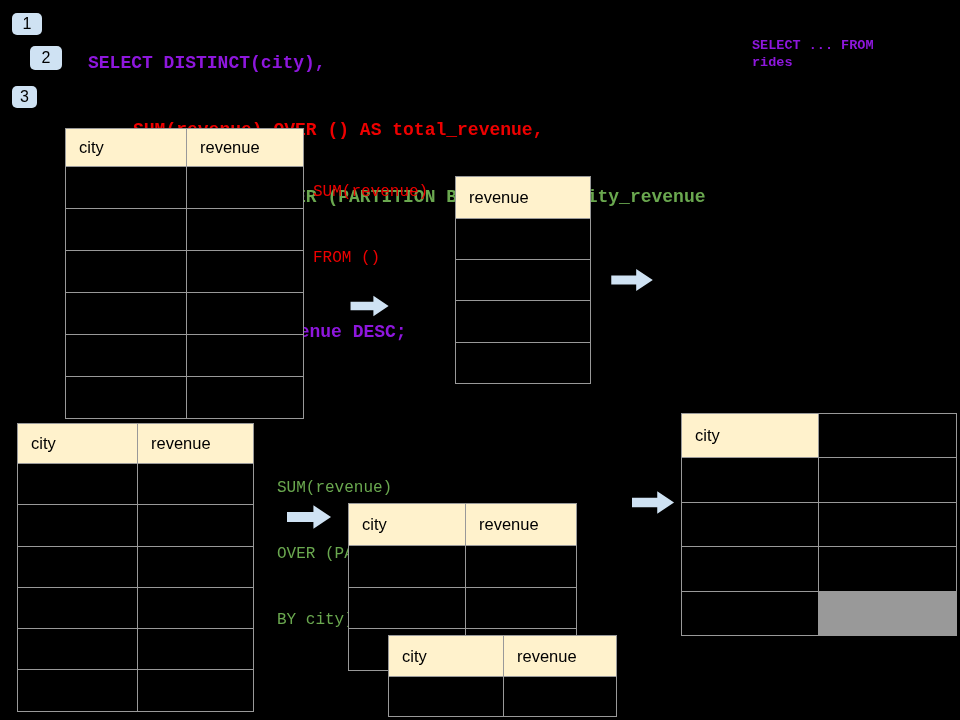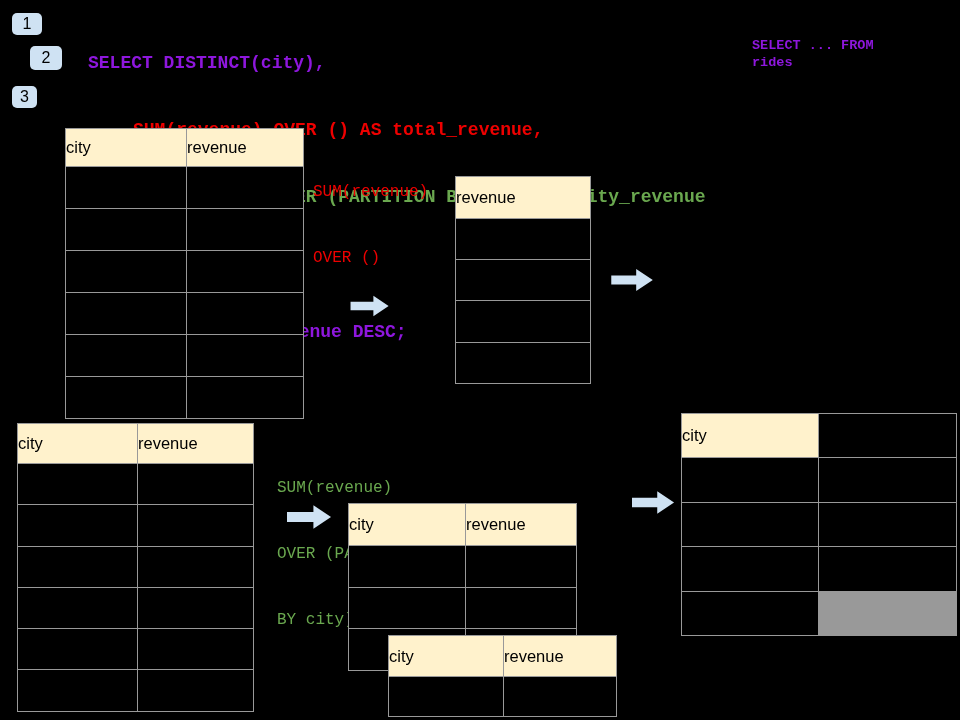--- a/index.html
+++ b/index.html
@@ -17,21 +17,21 @@
   .ind0{padding-left:0;} .ind1{padding-left:45px;} .ind2{padding-left:45px;}
   .ind3{padding-left:19px;} .ind4{padding-left:27px;}
   
   .badge{position:absolute;background:#cfe2f3;color:#000;border-radius:5px;
          display:flex;align-items:center;justify-content:center;
          font-size:16px;font-family:"Liberation Sans",sans-serif;}
   
   .dtable{position:absolute;display:grid;gap:1px;padding:1px;background:#999999;
           box-sizing:border-box;}
   .dtable .th{background:#fff2cc;color:#000;display:flex;align-items:center;
-              font-size:16.5px;box-sizing:border-box;}
+              padding-left:13px;font-size:16.5px;box-sizing:border-box;}
   .dtable .td{background:#000;}
   .overlay{z-index:5;}
   .arrow{position:absolute;}
 </style>
 </head>
 <body>
 
 <div id="slide">
 
   <div class="badge" style="left:12px;top:13px;width:30px;height:22px;">1</div>
@@ -43,21 +43,21 @@
     <div class="ln ind1" style="color: rgb(238, 0, 0);">SUM(revenue) OVER () AS total_revenue,</div>
     <div class="ln ind2" style="color: rgb(106, 168, 79);">SUM(revenue) OVER (PARTITION BY city) as city_revenue</div>
     <div class="ln ind3" style="color: rgb(142, 23, 221);">FROM rides</div>
     <div class="ln ind4" style="color: rgb(142, 23, 221);">ORDER by city_revenue DESC;</div>
   </div>
 
   <div class="minicode" style="left: 752px; top: 37px; width: 130px; white-space: normal; color: rgb(142, 23, 221);">SELECT ... FROM rides</div>
 
   <div class="fnlabel" style="left: 313px; top: 137px; color: rgb(238, 0, 0);">
     <div>SUM(revenue)</div>
-    <div>OVER ()</div>
+    <div>FROM ()</div>
   </div>
 
   <div class="fnlabel" style="left: 277px; top: 433px; color: rgb(106, 168, 79);">
     <div>SUM(revenue)</div>
     <div>OVER (PARTITION</div>
     <div>BY city)</div>
   </div>
 
   <div class="dtable" style="left:65px;top:128px;width:239px;grid-template-columns:120px 1fr;grid-template-rows:37px repeat(6,41px);">
       <div class="th">city</div>

